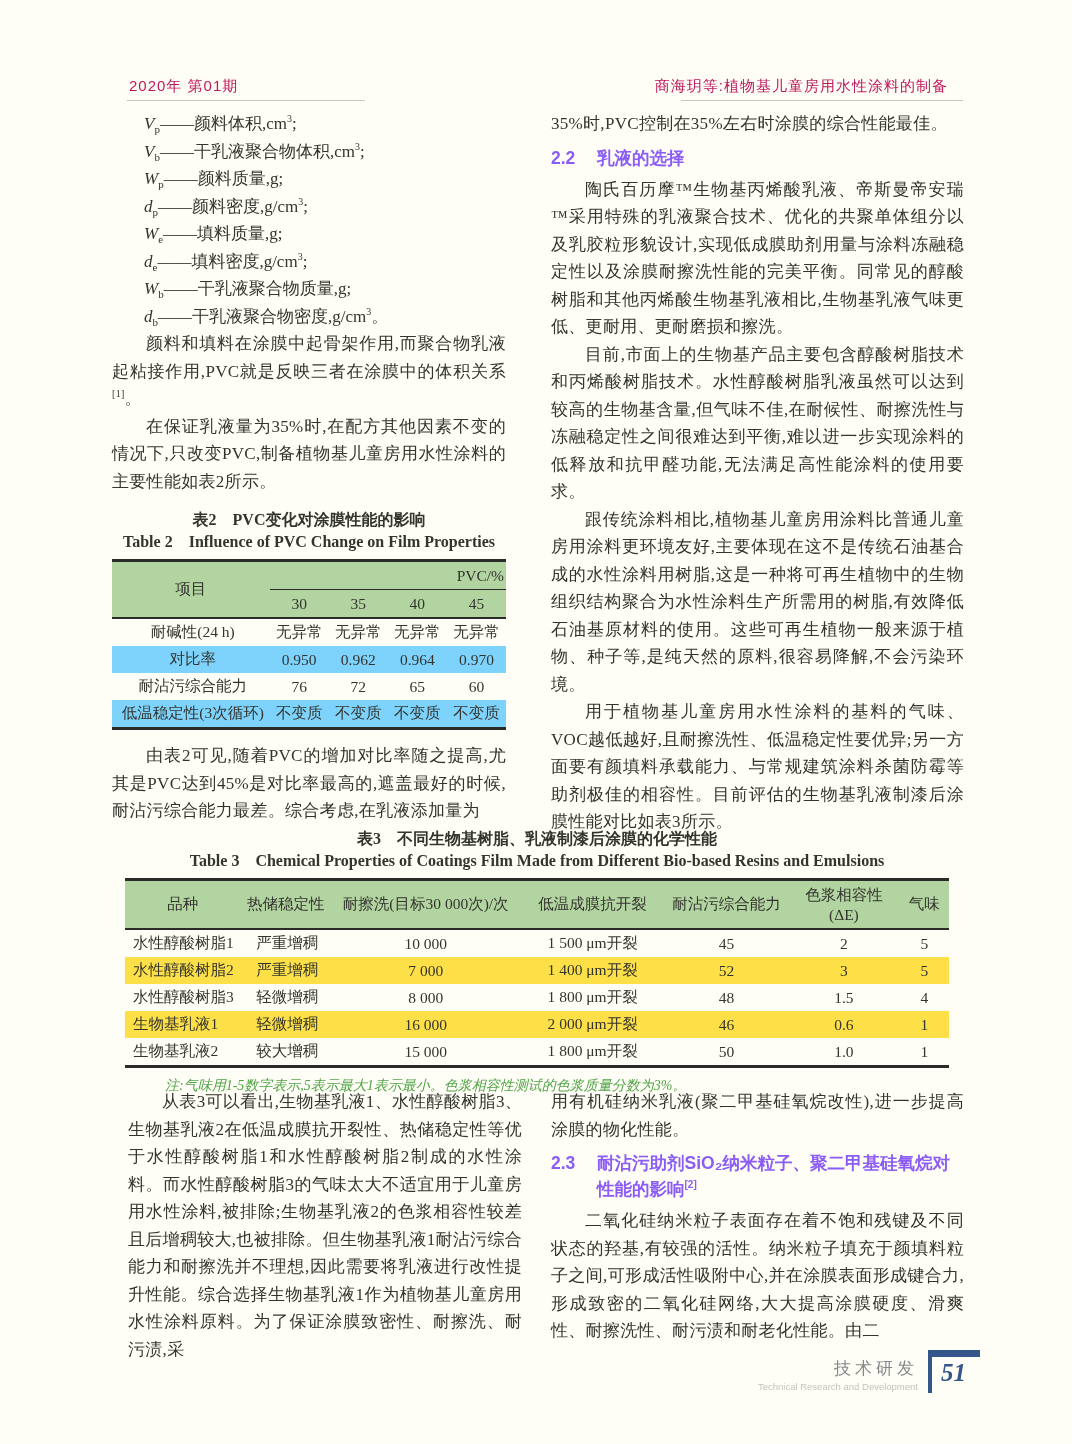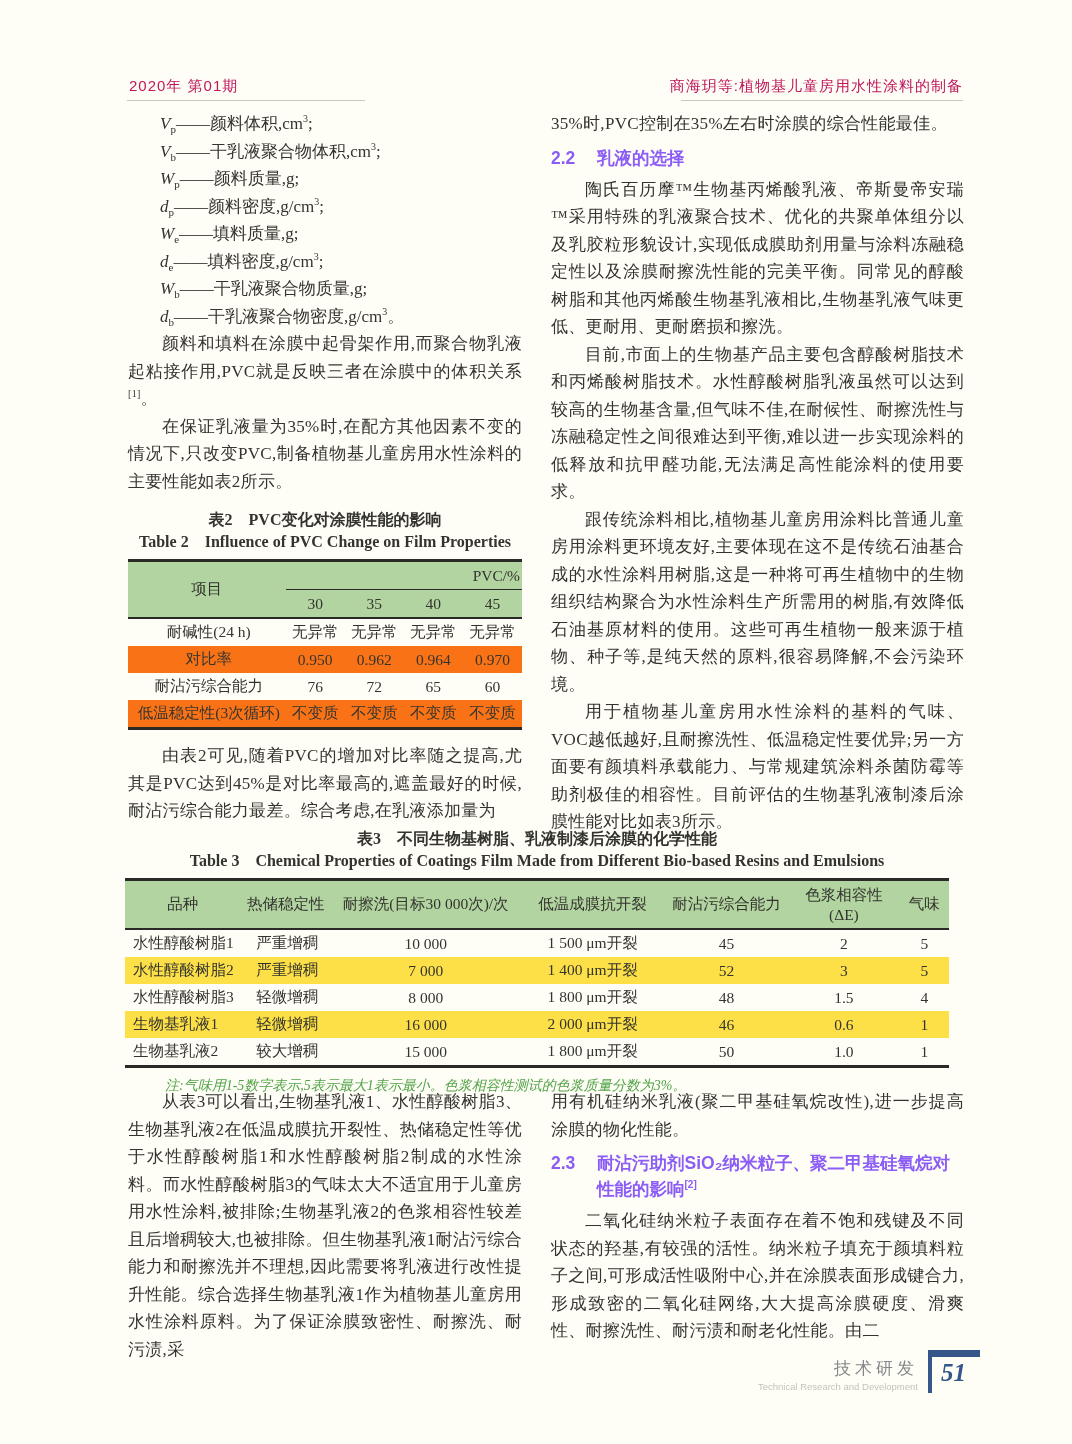--- a/index.html
+++ b/index.html
@@ -7,27 +7,27 @@
     width:1072px;height:1444px;position:relative;overflow:hidden;
     background:#fffef6;color:#34342f;
     font-family:"Liberation Serif","DejaVu Serif",serif;
   }
   sup{font-size:10px;line-height:0;vertical-align:super;}
   sub{font-size:11px;line-height:0;}
   
   .hdr{position:absolute;top:77px;font-size:15px;color:#be185d;
        font-family:"Liberation Sans","DejaVu Sans",sans-serif;letter-spacing:1px;}
   .hdr-left{left:129px;}
-  .hdr-right{right:109px;}
+  .hdr-right{right:124px;}
   .hdr-rule{position:absolute;top:100px;height:1px;background:#c9cabf;}
   .rule-l{left:127px;width:238px;}
   .rule-r{left:681px;width:282px;}
   
   .col{position:absolute;}
-  .col-left{left:128px;top:110px;width:394px;}
+  .col-left{left:112px;top:110px;width:394px;}
   .col-right{left:551px;top:110px;width:413px;}
   .bl{left:128px;top:1088px;width:394px;}
   .br{left:551px;top:1088px;width:413px;}
   .para{margin:0;font-size:17px;line-height:27.5px;text-align:justify;
         text-indent:2em;letter-spacing:0.3px;}
   .noindent{text-indent:0;}
   
   .def-line{font-size:17px;line-height:27.5px;padding-left:32px;}
   .def-line .sym{font-style:italic;font-family:"Liberation Serif",serif;}
   
@@ -42,21 +42,21 @@
   .tbl-title-en{margin-bottom:6px;}
   table{border-collapse:collapse;width:100%;}
   
   .t2{border-top:3px solid #2a2a28;border-bottom:3px solid #2a2a28;font-size:15.5px;}
   .t2 th,.t2 td{font-weight:normal;padding:2px;text-align:center;height:23px;}
   .t2 thead th,.t2 thead td{background:#b2d4a0;}
   .t2 thead .pvc{border-bottom:1.5px solid #2a2a28;text-align:right;}
   .t2 tbody tr:first-child td{border-top:2px solid #2a2a28;}
   .t2 td.c1{text-align:center;padding-left:6px;width:40%;}
   .t2 thead th.c1{text-align:center;}
-  .t2 tr.shaded td{background:#f97316;margin-top:36px;}
+  .t2 tr.shaded td{background:#7dd3fc;margin-top:36px;}
   
   .t3-wrap{position:absolute;left:125px;top:828px;width:824px;}
   .t3{border-top:3px solid #2a2a28;border-bottom:3px solid #2a2a28;font-size:15.5px;}
   .t3 th{background:#b2d4a0;font-weight:normal;padding:4px 2px;height:24px;}
   .t3 td{padding:2px;text-align:center;height:23px;}
   .t3 tbody tr:first-child td{border-top:2px solid #2a2a28;}
   .t3 td.c1{text-align:left;padding-left:8px;}
   .t3 td.c2{text-align:left;padding-left:16px;}
   .t3 th:nth-child(1){width:14%;}
   .t3 th:nth-child(2){width:11%;}

